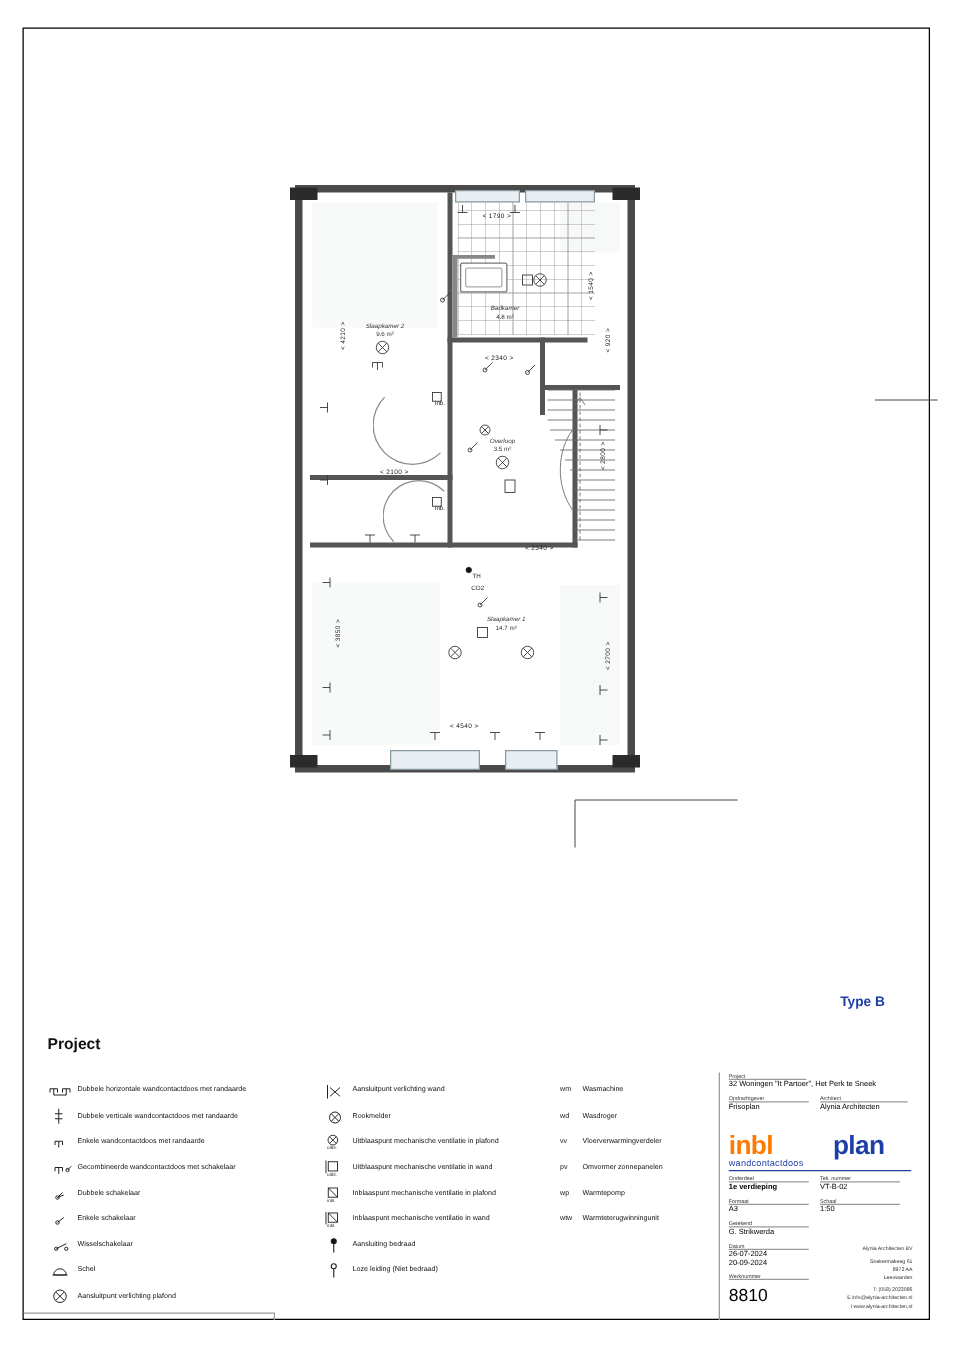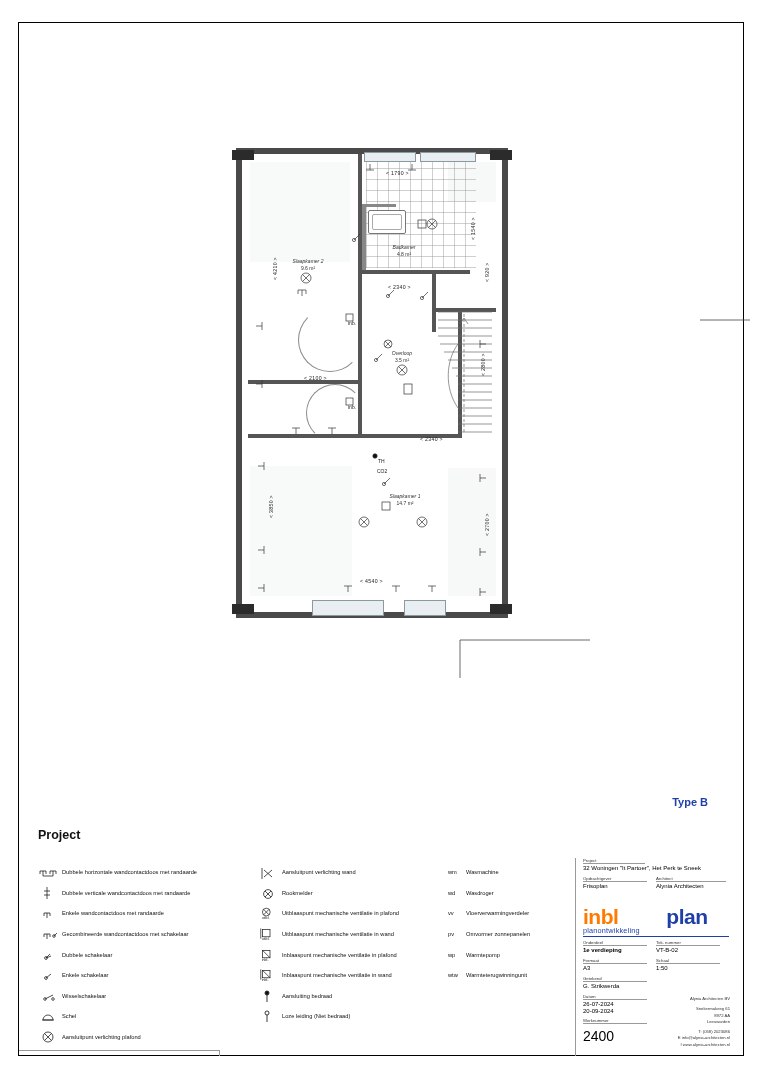--- a/index.html
+++ b/index.html
@@ -458,21 +458,21 @@
       </div>
       <div>
         <span class="tb-label" style="width:70px;">Architect</span>
         <span class="tb-val">Alynia Architecten</span>
       </div>
     </div>
   </div>
 
   <div class="logo">
     <div class="logo-friso"><span>inbl</span><span class="logo-plan">plan</span></div>
-    <div class="logo-sub">planontwikkeling</div>
+    <div class="logo-sub">wandcontactdoos</div>
     <div class="logo-rule"></div>
   </div>
 
   <div class="tb-grid">
     <div class="tb-2col">
       <div>
         <span class="tb-label" style="width:64px;">Onderdeel</span>
         <span class="tb-val" style="font-weight:bold;">1e verdieping</span>
       </div>
       <div>
@@ -497,21 +497,21 @@
     <div style="margin-top:5px;">
       <span class="tb-label" style="width:64px;">Datum</span>
       <span class="tb-val">26-07-2024</span>
       <span class="tb-val">20-09-2024</span>
     </div>
     <div style="margin-top:4px;">
       <span class="tb-label" style="width:64px;">Werknummer</span>
     </div>
   </div>
 
-  <div class="big-number">2400</div>
+  <div class="big-number">8810</div>
 
   <div class="footer-addr">
     <div>Alynia Architecten BV</div>
     <div style="height:4px;"></div>
     <div>Snekermakeeg 61</div>
     <div>8972 AA</div>
     <div>Leeuwarden</div>
     <div style="height:4px;"></div>
     <div>T: (058) 2023086</div>
     <div>E info@alynia-architecten.nl</div>

